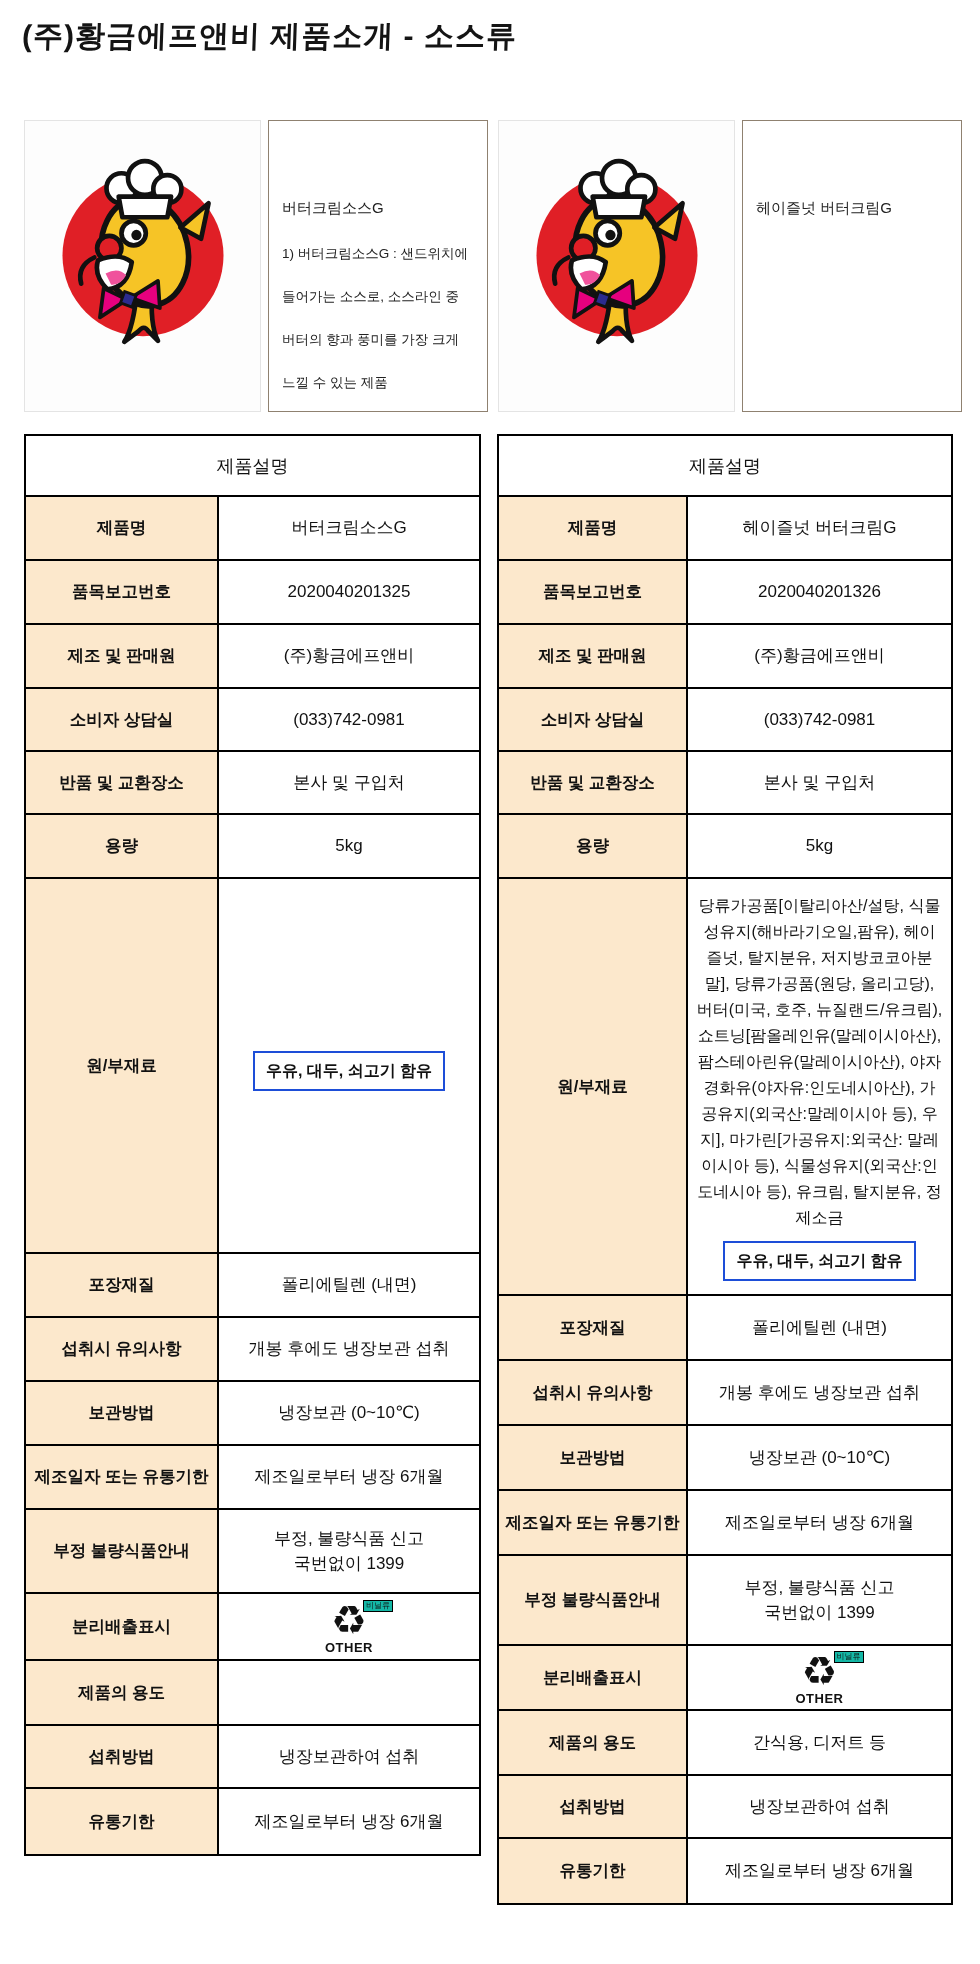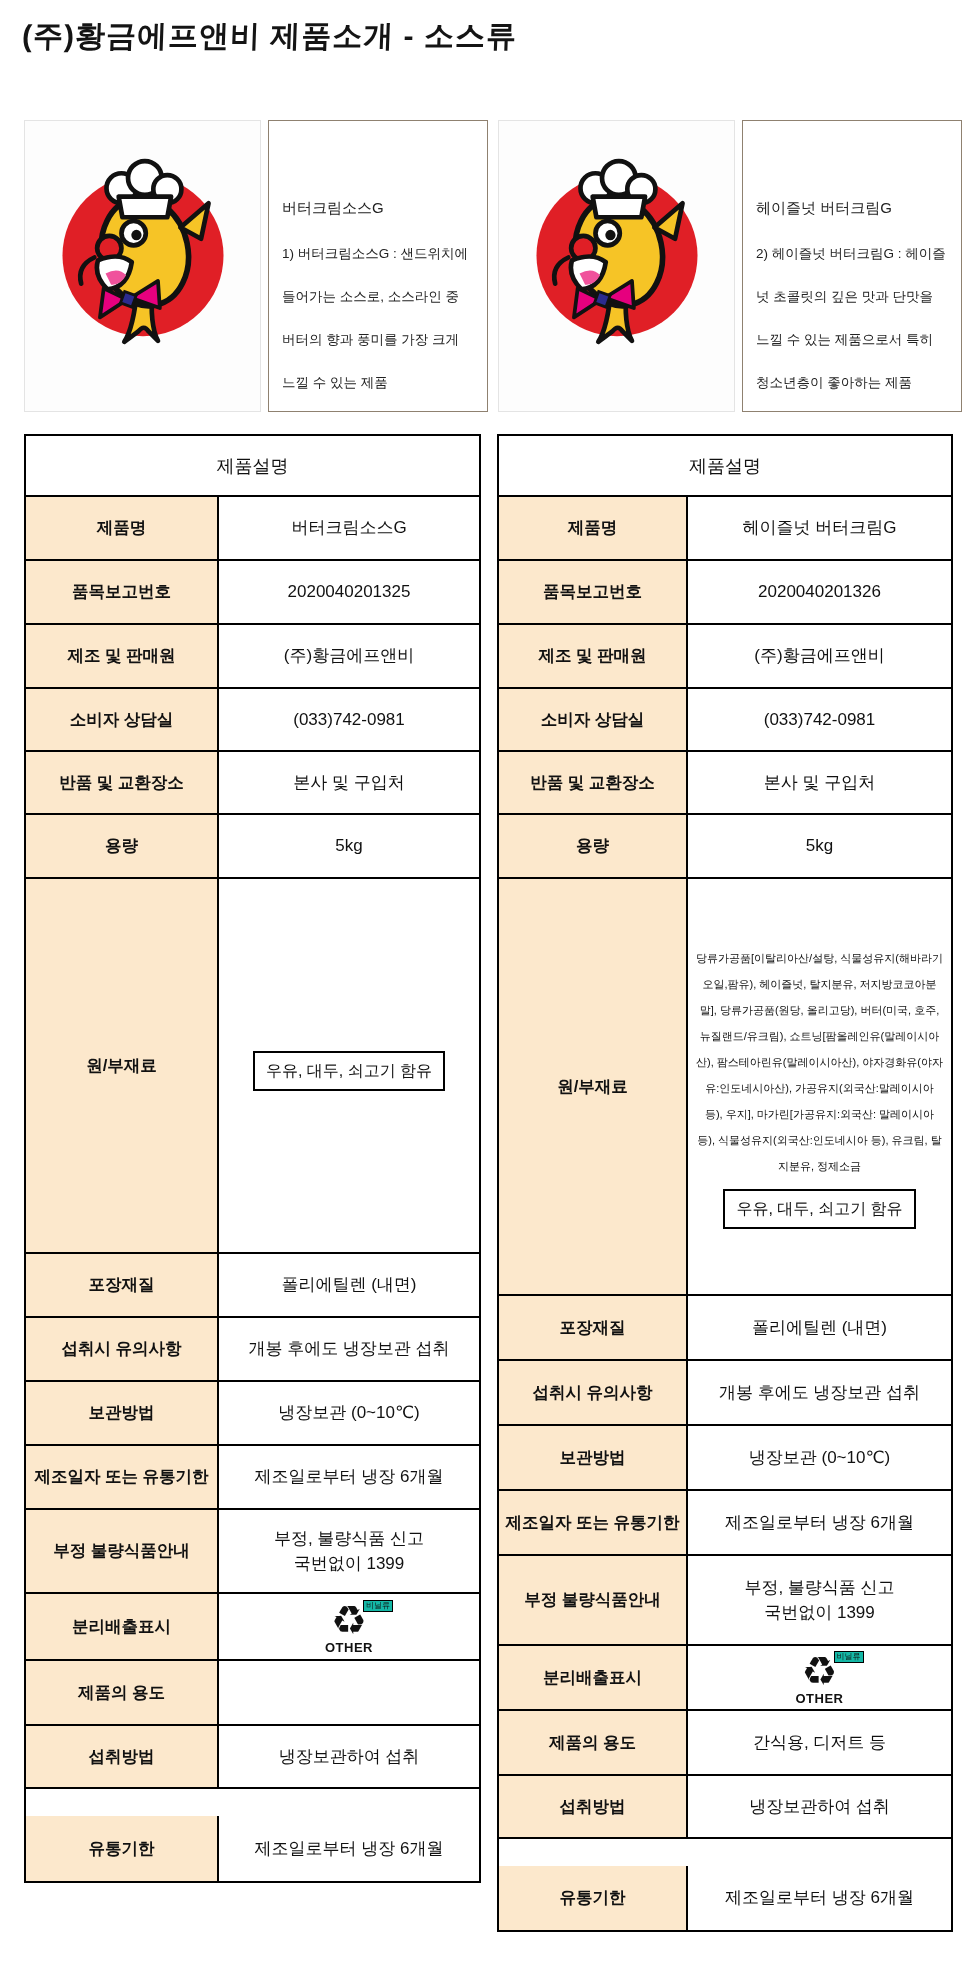--- a/index.html
+++ b/index.html
@@ -35,38 +35,38 @@
     position:absolute;top:434px;background:#fff;
     border:2px solid #000;box-sizing:border-box;
   }
   #spec-table-0{left:24px;width:457px;}
   #spec-table-1{left:497px;width:456px;}
   .t-header{
     height:61px;display:flex;align-items:center;justify-content:center;
     font-size:18px;color:#111;border-bottom:2px solid #000;box-sizing:border-box;
   }
   .t-row{display:flex;box-sizing:border-box;border-bottom:2px solid #000;}
-  .t-row:last-child{border-bottom:none;margin-top:27px;}
+  .t-row:last-child{border-bottom:none;}
   .t-label{
     flex:0 0 auto;width:193px;box-sizing:border-box;
     display:flex;align-items:center;justify-content:center;text-align:center;
     background:#fce8cc;border-right:2px solid #000;
     font-size:16.5px;font-weight:700;color:#111;padding:16px 4px;
   }
   #spec-table-1 .t-label{width:189px;}
   .t-value{
     flex:1 1 auto;box-sizing:border-box;
     display:flex;flex-direction:column;align-items:center;justify-content:center;
     text-align:center;font-size:17px;color:#111;padding:0 8px;white-space:pre-line;
     line-height:1.5;
   }
-  .ingredients-text{font-size:11px;line-height:26px;text-align:center;white-space:normal;}
+  .ingredients-text{font-size:16px;line-height:26px;text-align:center;white-space:normal;}
   .allergen-box{
-    margin-top:10px;border:2px solid #000000;background:#fff;
-    padding:6px 11px;font-size:16px;font-weight:400;display:inline-block;white-space:nowrap;
+    margin-top:10px;border:2px solid #1d4ed8;background:#fff;
+    padding:6px 11px;font-size:16px;font-weight:700;display:inline-block;white-space:nowrap;
   }
   .recycle-wrap{position:relative;display:flex;flex-direction:column;align-items:center;line-height:1;}
   .recycle-glyph{font-family:"DejaVu Sans",sans-serif;font-size:40px;color:#111;}
   .vinyl-badge{
     position:absolute;top:0px;right:-20px;border:1px solid #000;background:#14b8a6;
     font-size:8px;padding:1px 2px;color:#111;white-space:nowrap;
   }
   .other-label{font-size:13px;font-weight:700;margin-top:1px;letter-spacing:0.5px;}
 </style>
 </head>
@@ -120,21 +120,20 @@
     <path d="M62 121 Q84 112 98 123 Q94 150 72 152 Q57 137 62 121 Z" fill="#fff" stroke="#111" stroke-width="5" stroke-linejoin="round"></path>
     <path d="M70 135 Q84 128 92 137 Q86 148 76 147 Z" fill="#f0529c"></path>
     <path d="M58 118 Q39 127 44 146" fill="none" stroke="#111" stroke-width="5" stroke-linecap="round"></path>
     <path d="M97 161 L126 143 L128 172 Z" fill="#e6007e" stroke="#111" stroke-width="4" stroke-linejoin="round"></path>
     <path d="M93 163 L68 151 L64 182 Z" fill="#e6007e" stroke="#111" stroke-width="4" stroke-linejoin="round"></path>
     <rect x="88" y="156" width="13" height="13" fill="#2b2b8f" stroke="#111" stroke-width="3" transform="rotate(20 94 162)"></rect>
   </svg>
 </div>
 <div class="desc-card" id="desc-card-1">
   <div class="desc-title">헤이즐넛 버터크림G</div>
-  <div class="desc-body">2) 헤이즐넛 버터크림G : 헤이즐넛 초콜릿의 깊은 맛과 단맛을 느낄 수 있는 제품으로서 특히 청소년층이 좋아하는 제품</div>
 </div>
 
 <div class="spec-table" id="spec-table-0">
     <div class="t-header">제품설명</div>
     <div class="t-row" style="height: 64px;">
       <div class="t-label">제품명</div>
       <div class="t-value">버터크림소스G</div>
     </div>
     <div class="t-row" style="height: 64px;">
       <div class="t-label">품목보고번호</div>

